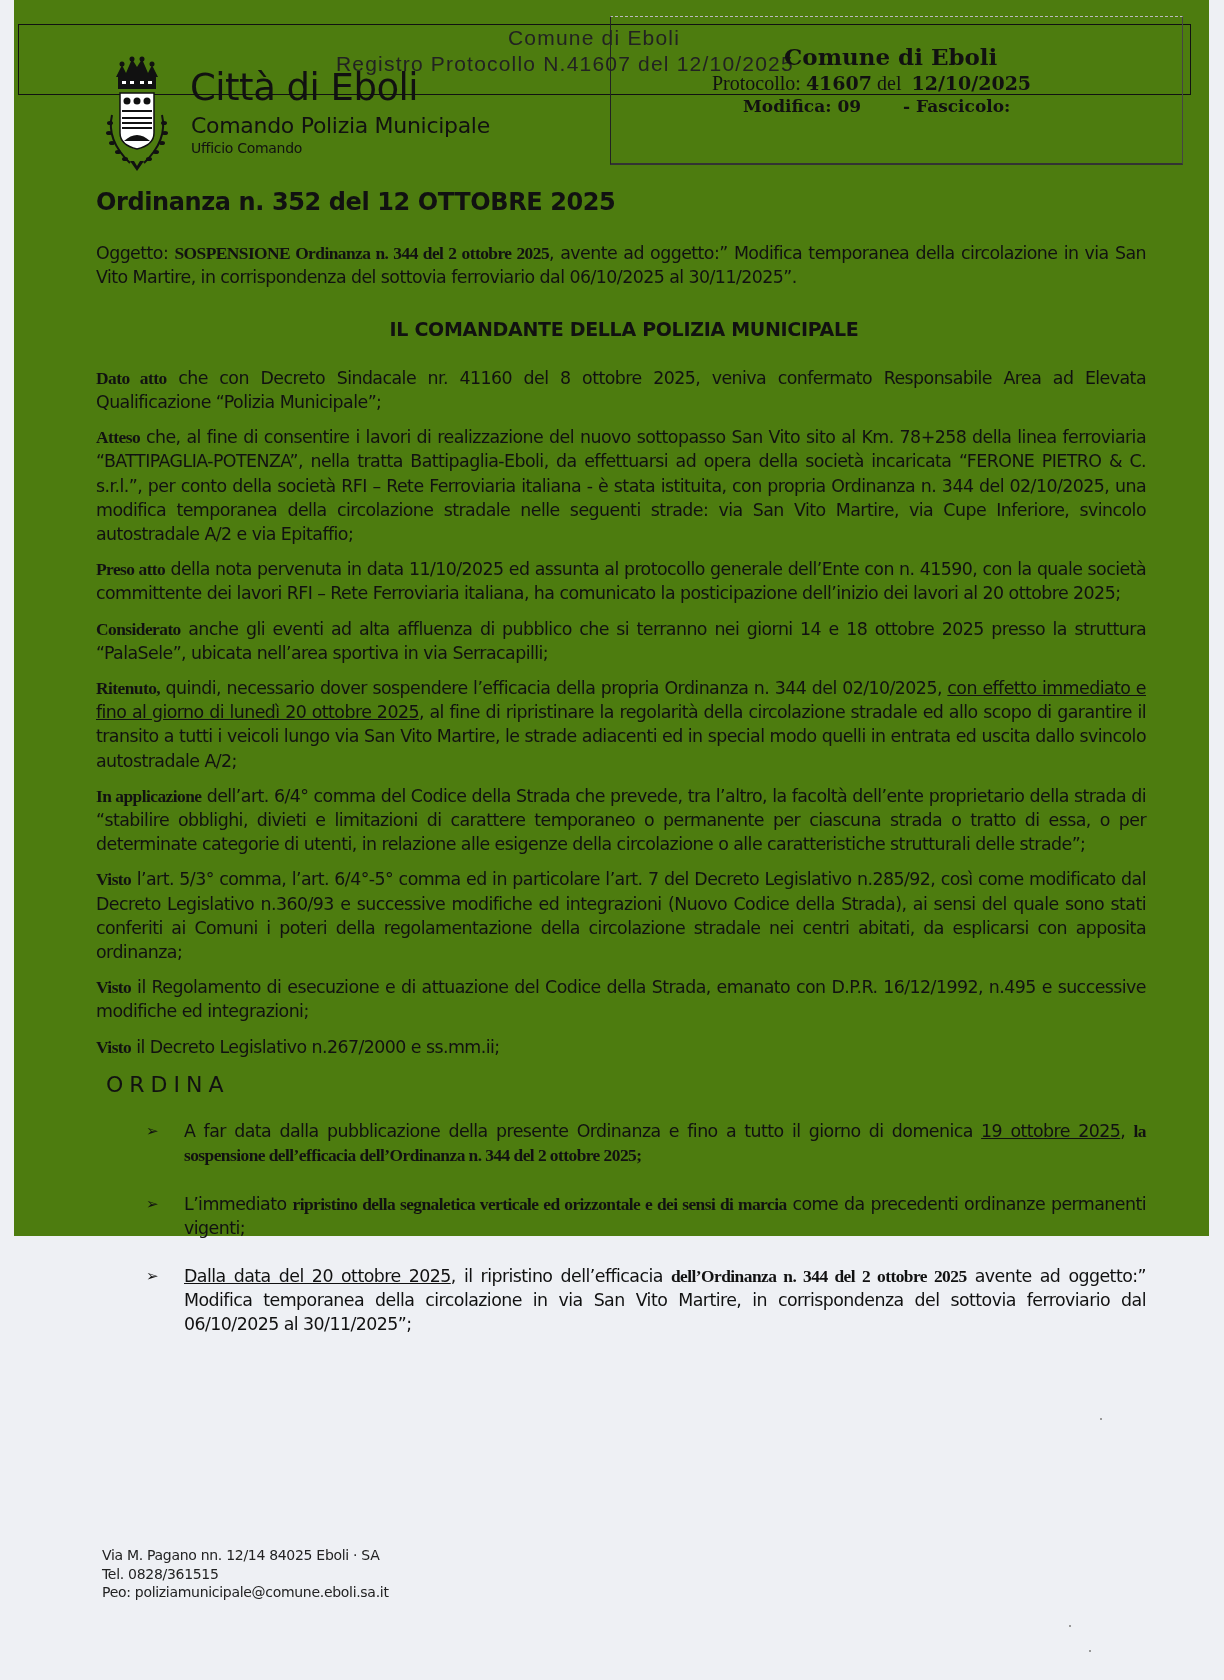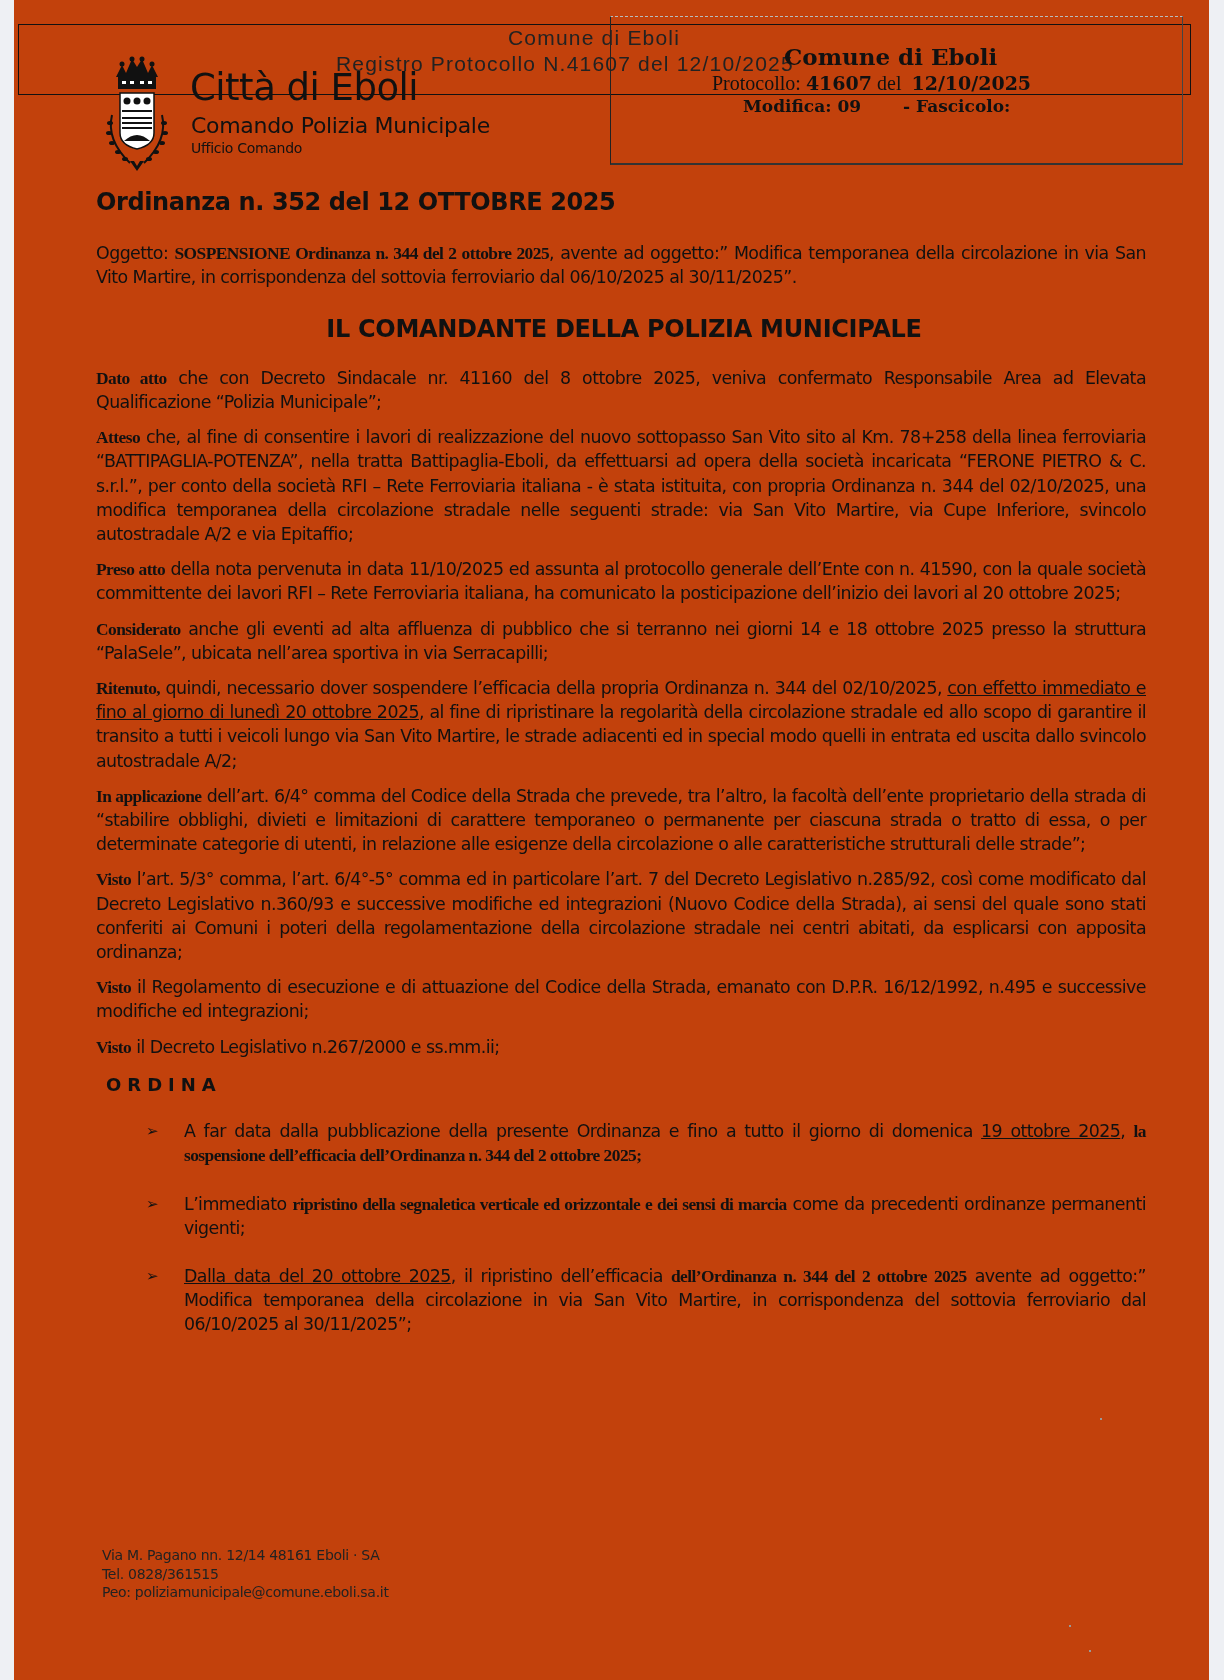--- a/index.html
+++ b/index.html
@@ -4,22 +4,22 @@
 <style>
   html, body { margin: 0; padding: 0; }
   body {
     width: 1224px; height: 1680px; overflow: hidden;
     background: #eef0f4;
     position: relative;
     font-family: "DejaVu Sans", sans-serif;
     color: #111;
   }
   .page {
-    position: absolute; left: 14px; top: 0; width: 1195px; height: 1680px;
-    background: #c2410c;
+    position: absolute; left: 14px; top: 0; width: 1195px; height: 1236px;
+    background: #4d7c0f;
   }
   
   .reg-box {
     position: absolute; left: 4px; top: 24px; width: 1173px; height: 71px;
     border: 1.5px solid #111; box-sizing: border-box;
   }
   .reg-line1, .reg-line2 {
     position: absolute; font-family: "Liberation Sans", sans-serif;
     font-size: 21px; letter-spacing: 1.2px; color: #222; white-space: nowrap;
   }
@@ -66,26 +66,26 @@
   
   .doc {
     position: absolute; left: 82px; top: 190px; width: 1050px;
     font-family: "DejaVu Sans", sans-serif; font-size: 17.4px; line-height: 24.2px;
     letter-spacing: -0.55px;
   }
   .doc p { margin: 0; text-align: justify; }
   .ord-title { font-weight: bold; font-size: 24px; letter-spacing: -0.4px; margin: 0 0 27px 0 !important; }
   .subject { margin-bottom: 27px !important; }
   .heading-center {
-    text-align: center !important; font-weight: bold; font-size: 24px; letter-spacing: -0.3px;
+    text-align: center !important; font-weight: bold; font-size: 19px; letter-spacing: -0.3px;
     margin: 0 0 25px 0 !important; padding-left: 6px;
   }
   .para { margin-bottom: 11px !important; }
   .ordina {
-    text-align: right; font-weight: bold; font-size: 18px; letter-spacing: 6px;
+    text-align: right; font-weight: normal; font-size: 22px; letter-spacing: 6px;
     margin: 14px 0 22px 0 !important; padding-left: 10px;
   }
   ul.orders { list-style: none; margin: 0; padding: 0; }
   ul.orders li {
     position: relative; padding-left: 88px; text-align: justify; margin-bottom: 24px;
   }
   ul.orders li .arrow {
     position: absolute; left: 50px; top: 0; font-size: 15px;
   }
   .u { text-decoration: underline; }
@@ -206,21 +206,21 @@
         <span>L’immediato </span><b>ripristino della segnaletica verticale ed orizzontale e dei sensi di marcia</b><span> come da precedenti ordinanze permanenti vigenti;</span>
       </li>
       <li>
         <span class="arrow">➢</span>
         <span class="u">Dalla data del 20 ottobre 2025</span><span>, il ripristino dell’efficacia </span><b>dell’Ordinanza n. 344 del 2 ottobre 2025</b><span> avente ad oggetto:” Modifica temporanea della circolazione in via San Vito Martire, in corrispondenza del sottovia ferroviario dal 06/10/2025 al 30/11/2025”;</span>
       </li>
     </ul>
   </div>
 
   <div class="footer">
-    <div>Via M. Pagano nn. 12/14 48161 Eboli · SA</div>
+    <div>Via M. Pagano nn. 12/14 84025 Eboli · SA</div>
     <div>Tel. 0828/361515</div>
     <div>Peo: poliziamunicipale@comune.eboli.sa.it</div>
   </div>
 
   <div class="speck" style="left:1086px;top:1418px"></div>
   <div class="speck" style="left:1055px;top:1625px"></div>
   <div class="speck" style="left:1075px;top:1650px"></div>
 </div>
 
 </body></html>

